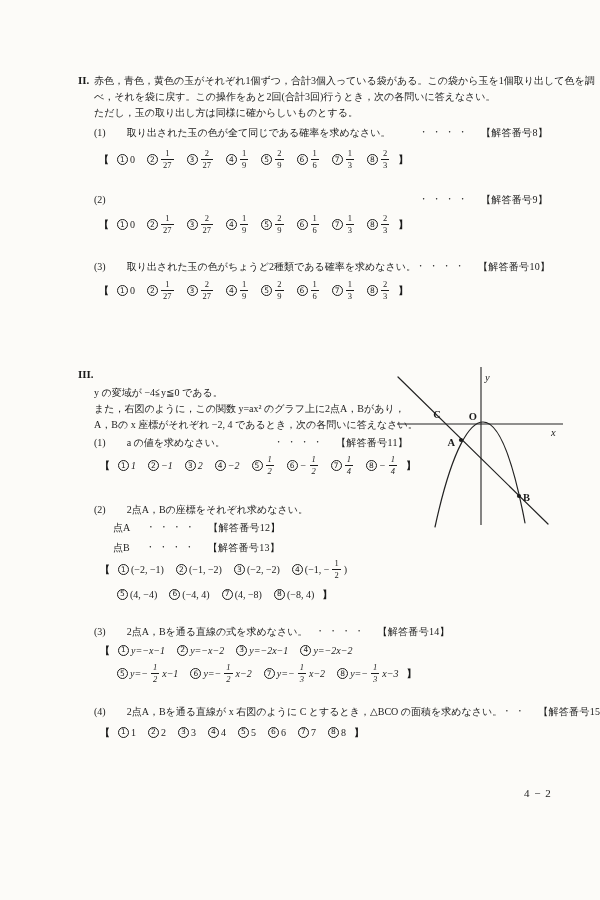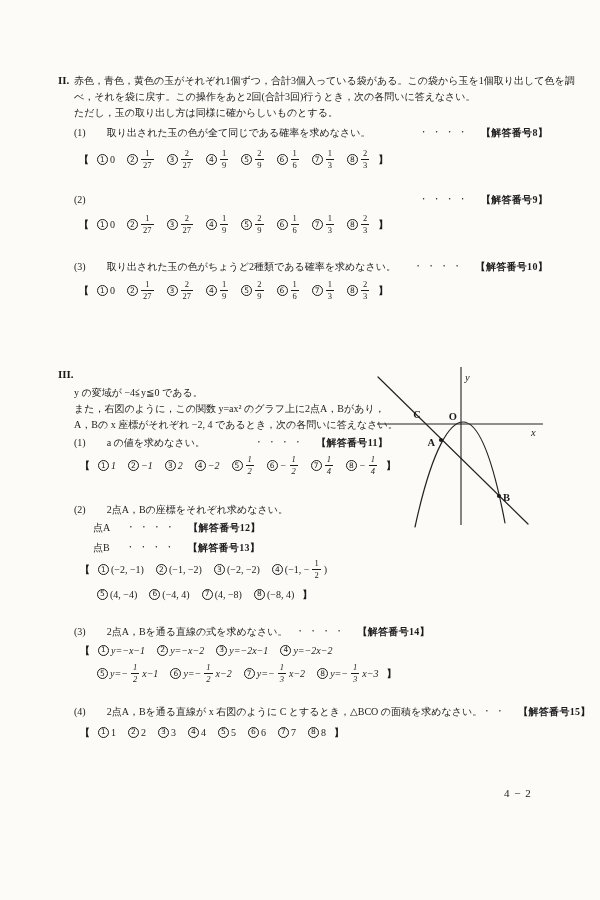--- a/index.html
+++ b/index.html
@@ -4,29 +4,29 @@
 <style>
   * { margin:0; padding:0; box-sizing:border-box; }
   html,body { width:600px; height:900px; }
   body { background:#e8e8e6; }
   .page {
     position:relative; width:600px; height:900px;
     background:#fcfbf8;
     font-family:"Liberation Serif","DejaVu Serif",serif;
     color:#1b1b1b; font-size:10px; overflow:hidden;
   }
-  .abs { position:absolute; white-space:nowrap; line-height:13px; }
+  .abs { position:absolute; white-space:nowrap; line-height:13px;margin-left:20px; }
   .sec-label { font-weight:bold; font-size:11px; }
   .qrow { display:flex; align-items:flex-start; }
   .qnum { margin-right:9px; flex:none; }
   .qtext { flex:none;padding-left:12px; }
   .meta { margin-left:auto; display:flex; align-items:center; flex:none; }
   .meta-in { display:inline-flex; align-items:center; }
   .dots { letter-spacing:4px; margin-right:10px; font-size:9px; color:#222; }
-  .ref { font-weight:bold; letter-spacing:0.3px; }
+  .ref { font-weight:normal; letter-spacing:0.3px; }
   .prow .dots { margin-left:14px; }
   .optrow { display:flex; align-items:center; gap:12px; height:27px; }
   .optrow.slim { height:16px; }
   .optrow .bracket { font-weight:bold; margin:0 -4px; }
   .opt { display:inline-flex; align-items:center; gap:2px; }
   .math .opt { font-style:italic; }
   .circ {
     display:inline-flex; align-items:center; justify-content:center;
     width:11px; height:11px; border:1px solid #1b1b1b; border-radius:50%;
     font-size:7.5px; line-height:1; flex:none; font-style:normal;

